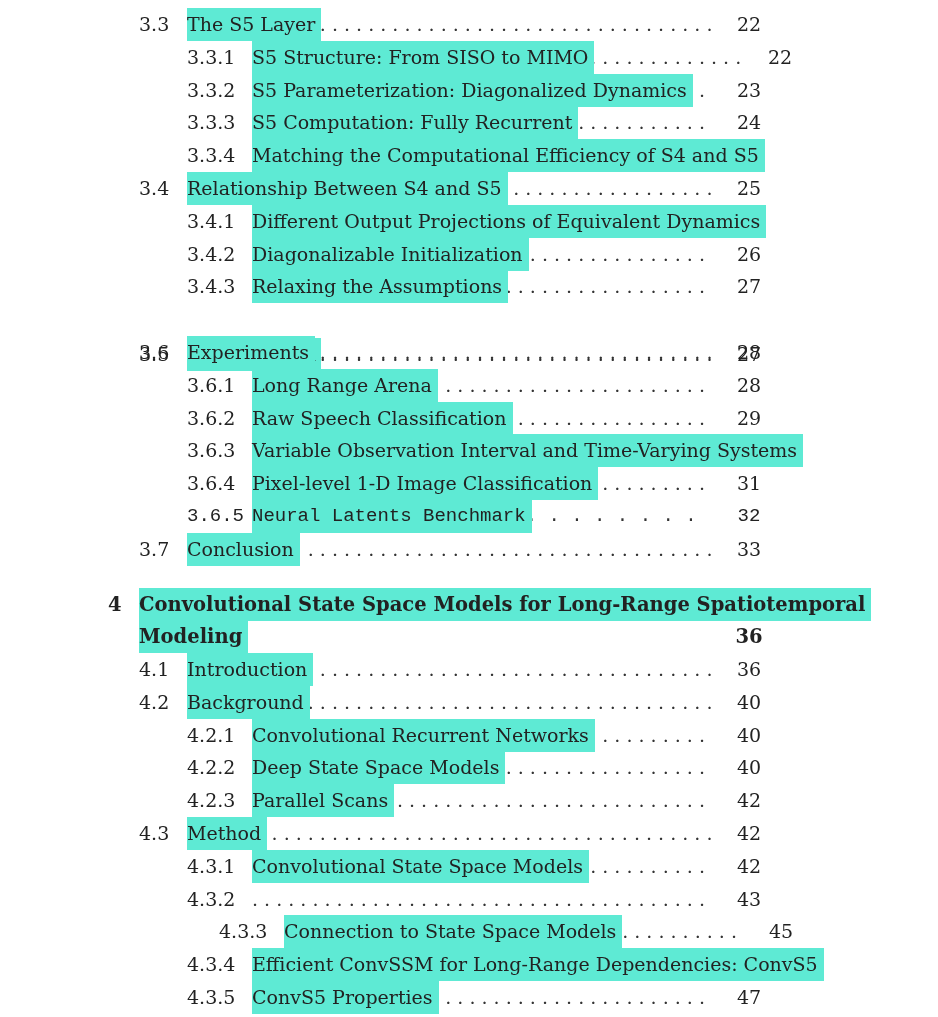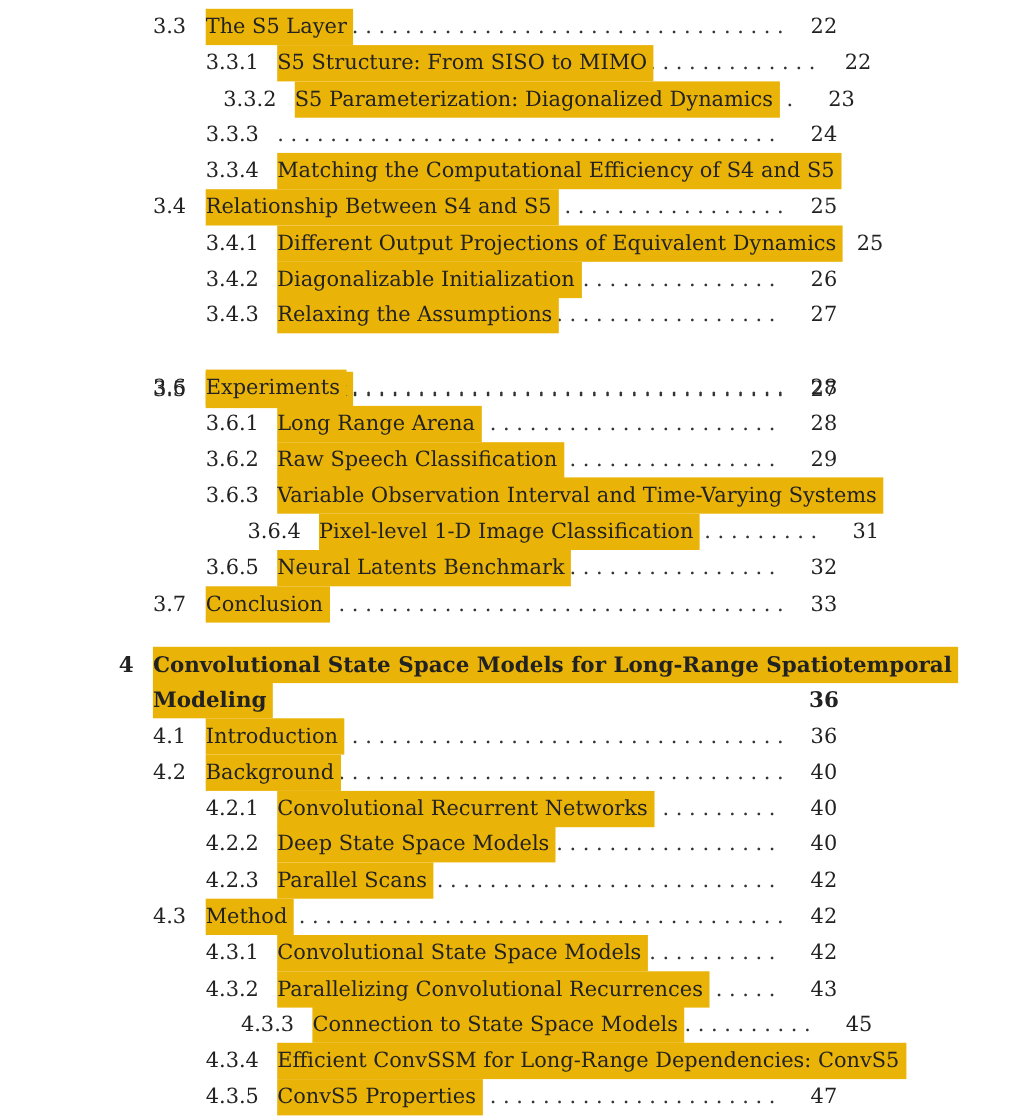--- a/index.html
+++ b/index.html
@@ -1,21 +1,21 @@
 <!DOCTYPE html>
 <html><head>
 <meta charset="utf-8">
 <style>
   html, body { margin: 0; padding: 0; background: #ffffff; }
   body { width: 938px; height: 1017px; overflow: hidden; position: relative;
          font-family: "DejaVu Serif", "Liberation Serif", serif; color: #222; }
   .row { position: absolute; left: 0; width: 829px; height: 33px; font-size: 19px;
          line-height: 33px; white-space: nowrap; }
   .num { position: absolute; }
-  .title { position: absolute; background: #eab308; padding-right: 6px; z-index: 2; }
+  .title { position: absolute; background: #5eead4; padding-right: 6px; z-index: 2; }
   .dots { position: absolute; right: 118px; overflow: hidden; color: #333;
           letter-spacing: 0; text-align: right; z-index: 1; }
   .page { position: absolute; right: 60px; text-align: center; width: 40px; }
   .lvl1 .num { left: 139px; }
   .lvl1 .title { left: 187px; }
   .lvl2 .num { left: 187px; }
   .lvl2 .title { left: 252px; }
   .chap { font-weight: bold; font-size: 19.5px; }
   .chap .num { left: 108px; }
   .chap .title { left: 139px; }
@@ -29,44 +29,45 @@
       <span class="dots" style="left: 187px;"> . . . . . . . . . . . . . . . . . . . . . . . . . . . . . . . . . . . . . . . . . . . . . . . . . . . .</span>
       <span class="title">The S5 Layer</span>
       <span class="page">22</span>
     </div>
     <div class="row lvl2" style="top: 41px; padding-left: 31px;">
       <span class="num">3.3.1</span>
       <span class="dots" style="left: 252px;"> . . . . . . . . . . . . . . . . . . . . . . . . . . . . . . . . . . . . . . . . . . . . . . . . . . . .</span>
       <span class="title">S5 Structure: From SISO to MIMO</span>
       <span class="page">22</span>
     </div>
-    <div class="row lvl2" style="top: 74px; margin-left: 16px;">
+    <div class="row lvl2" style="top: 74px;">
       <span class="num">3.3.2</span>
       <span class="dots" style="left: 252px;"> . . . . . . . . . . . . . . . . . . . . . . . . . . . . . . . . . . . . . . . . . . . . . . . . . . . .</span>
       <span class="title">S5 Parameterization: Diagonalized Dynamics</span>
       <span class="page">23</span>
     </div>
     <div class="row lvl2" style="top: 106px;">
       <span class="num">3.3.3</span>
       <span class="dots" style="left: 252px;"> . . . . . . . . . . . . . . . . . . . . . . . . . . . . . . . . . . . . . . . . . . . . . . . . . . . .</span>
+      <span class="title">S5 Computation: Fully Recurrent</span>
       <span class="page">24</span>
     </div>
     <div class="row lvl2" style="top: 139px;">
       <span class="num">3.3.4</span>
       <span class="dots" style="left: 252px;"> . . . . . . . . . . . . . . . . . . . . . . . . . . . . . . . . . . . . . . . . . . . . . . . . . . . .</span>
       <span class="title">Matching the Computational Efficiency of S4 and S5</span>
       <span class="page">24</span>
     </div>
     <div class="row lvl1" style="top: 172px;">
       <span class="num">3.4</span>
       <span class="dots" style="left: 187px;"> . . . . . . . . . . . . . . . . . . . . . . . . . . . . . . . . . . . . . . . . . . . . . . . . . . . .</span>
       <span class="title">Relationship Between S4 and S5</span>
       <span class="page">25</span>
     </div>
-    <div class="row lvl2" style="top: 205px; padding-left: 42px;">
+    <div class="row lvl2" style="top: 205px;">
       <span class="num">3.4.1</span>
       <span class="dots" style="left: 252px;"> . . . . . . . . . . . . . . . . . . . . . . . . . . . . . . . . . . . . . . . . . . . . . . . . . . . .</span>
       <span class="title">Different Output Projections of Equivalent Dynamics</span>
       <span class="page">25</span>
     </div>
     <div class="row lvl2" style="top: 238px;">
       <span class="num">3.4.2</span>
       <span class="dots" style="left: 252px;"> . . . . . . . . . . . . . . . . . . . . . . . . . . . . . . . . . . . . . . . . . . . . . . . . . . . .</span>
       <span class="title">Diagonalizable Initialization</span>
       <span class="page">26</span>
@@ -100,27 +101,27 @@
       <span class="dots" style="left: 252px;"> . . . . . . . . . . . . . . . . . . . . . . . . . . . . . . . . . . . . . . . . . . . . . . . . . . . .</span>
       <span class="title">Raw Speech Classification</span>
       <span class="page">29</span>
     </div>
     <div class="row lvl2" style="top: 434px;">
       <span class="num">3.6.3</span>
       <span class="dots" style="left: 252px;"> . . . . . . . . . . . . . . . . . . . . . . . . . . . . . . . . . . . . . . . . . . . . . . . . . . . .</span>
       <span class="title">Variable Observation Interval and Time-Varying Systems</span>
       <span class="page">30</span>
     </div>
-    <div class="row lvl2" style="top: 467px; margin-left: 38px;">
+    <div class="row lvl2" style="top: 467px;">
       <span class="num">3.6.4</span>
       <span class="dots" style="left: 252px;"> . . . . . . . . . . . . . . . . . . . . . . . . . . . . . . . . . . . . . . . . . . . . . . . . . . . .</span>
       <span class="title">Pixel-level 1-D Image Classification</span>
       <span class="page">31</span>
     </div>
-    <div class="row lvl2" style="top: 500px;">
+    <div class="row lvl2" style="top: 500px; font-family: Liberation Mono, monospace;">
       <span class="num">3.6.5</span>
       <span class="dots" style="left: 252px;"> . . . . . . . . . . . . . . . . . . . . . . . . . . . . . . . . . . . . . . . . . . . . . . . . . . . .</span>
       <span class="title">Neural Latents Benchmark</span>
       <span class="page">32</span>
     </div>
     <div class="row lvl1" style="top: 533px;">
       <span class="num">3.7</span>
       <span class="dots" style="left: 187px;"> . . . . . . . . . . . . . . . . . . . . . . . . . . . . . . . . . . . . . . . . . . . . . . . . . . . .</span>
       <span class="title">Conclusion</span>
       <span class="page">33</span>
@@ -171,21 +172,20 @@
     </div>
     <div class="row lvl2" style="top: 850px;">
       <span class="num">4.3.1</span>
       <span class="dots" style="left: 252px;"> . . . . . . . . . . . . . . . . . . . . . . . . . . . . . . . . . . . . . . . . . . . . . . . . . . . .</span>
       <span class="title">Convolutional State Space Models</span>
       <span class="page">42</span>
     </div>
     <div class="row lvl2" style="top: 883px;">
       <span class="num">4.3.2</span>
       <span class="dots" style="left: 252px;"> . . . . . . . . . . . . . . . . . . . . . . . . . . . . . . . . . . . . . . . . . . . . . . . . . . . .</span>
-      <span class="title">Parallelizing Convolutional Recurrences</span>
       <span class="page">43</span>
     </div>
     <div class="row lvl2" style="top: 915px; margin-left: 32px;">
       <span class="num">4.3.3</span>
       <span class="dots" style="left: 252px;"> . . . . . . . . . . . . . . . . . . . . . . . . . . . . . . . . . . . . . . . . . . . . . . . . . . . .</span>
       <span class="title">Connection to State Space Models</span>
       <span class="page">45</span>
     </div>
     <div class="row lvl2" style="top: 948px;">
       <span class="num">4.3.4</span>

